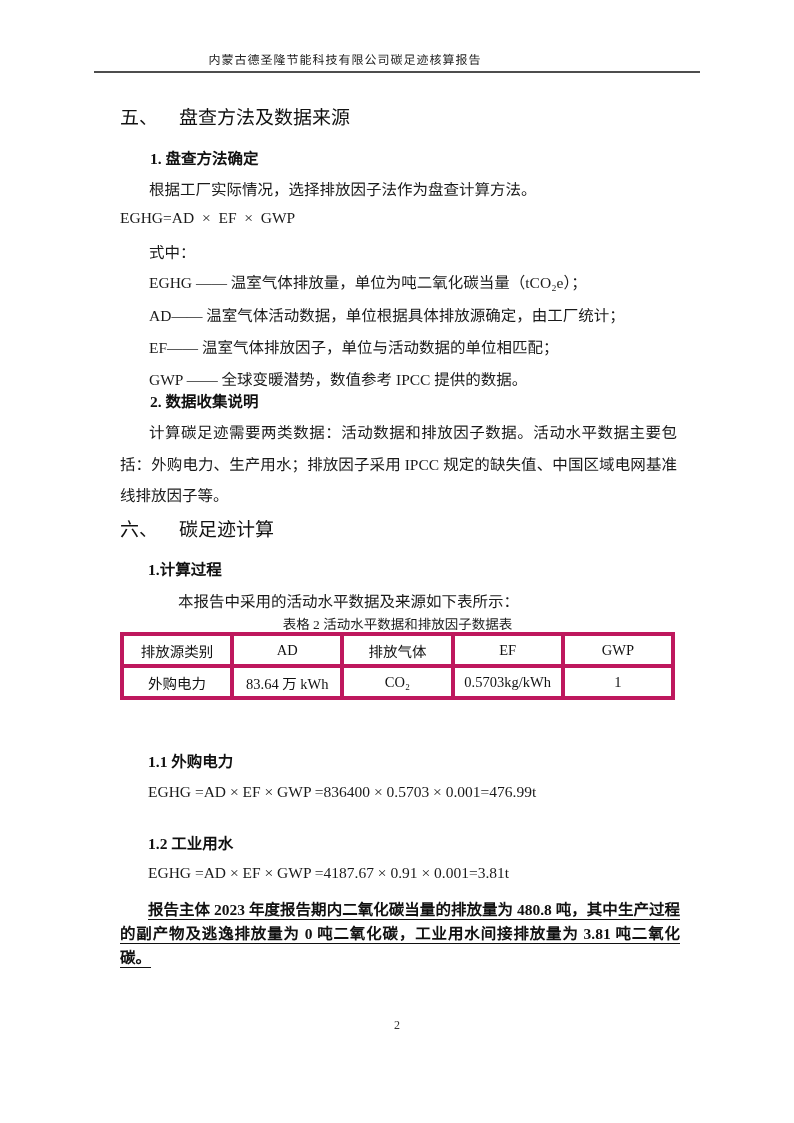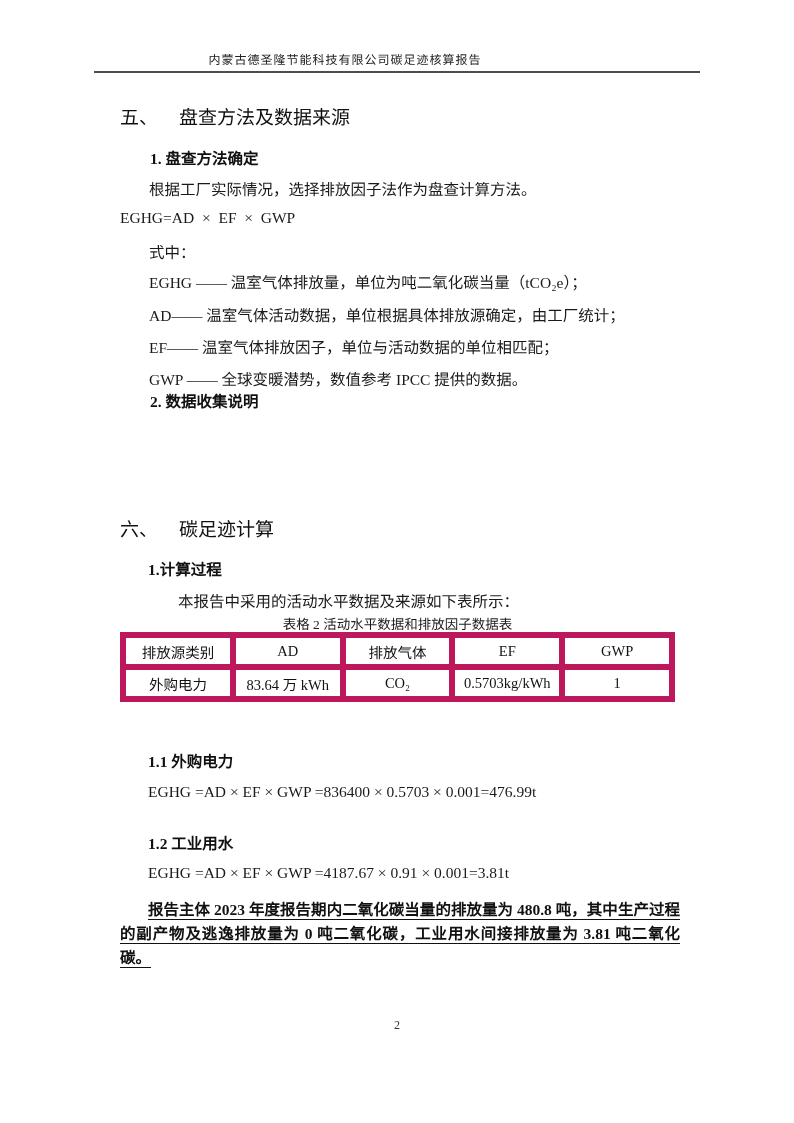--- a/index.html
+++ b/index.html
@@ -90,21 +90,21 @@
     top: 632px; left: 120px;
     width: 555px;
     border-collapse: collapse;
     table-layout: fixed;
     font-size: 14.5px;
     color: #111;
     border: 2px solid #333;
   }
   table.data-table th,
   table.data-table td {
-    border: 6px solid #be185d;
+    border: 4px solid #be185d;
     height: 32px;
     text-align: center;
     vertical-align: middle;
     font-weight: normal;
     padding: 0 2px;
     overflow: hidden;
   }
 
   .calc-line { left: 148px; white-space: nowrap; }
   .calc-1 { top: 783px; }
@@ -149,20 +149,21 @@
 
   <div class="abs body-text where-label">式中：</div>
 
   <div class="abs body-text def-line def-0">EGHG —— 温室气体排放量，单位为吨二氧化碳当量（tCO₂e）；</div>
   <div class="abs body-text def-line def-1">AD—— 温室气体活动数据，单位根据具体排放源确定，由工厂统计；</div>
   <div class="abs body-text def-line def-2">EF—— 温室气体排放因子，单位与活动数据的单位相匹配；</div>
   <div class="abs body-text def-line def-3">GWP —— 全球变暖潜势，数值参考 IPCC 提供的数据。</div>
 
   <div class="abs h2 h2-data">2. 数据收集说明</div>
 
+  <div class="abs body-text p-data-body">计算碳足迹需要两类数据：活动数据和排放因子数据。活动水平数据主要包括：外购电力、生产用水；排放因子采用 IPCC 规定的缺失值、中国区域电网基准线排放因子等。</div>
 
   <div class="abs h1 h1-s6">
     <span class="h1-num">六、</span><span class="h1-title">碳足迹计算</span>
   </div>
 
   <div class="abs h2 h2-process">1.计算过程</div>
 
   <div class="abs body-text p-process-intro">本报告中采用的活动水平数据及来源如下表所示：</div>
 
   <div class="abs table-caption">表格 2 活动水平数据和排放因子数据表</div>

